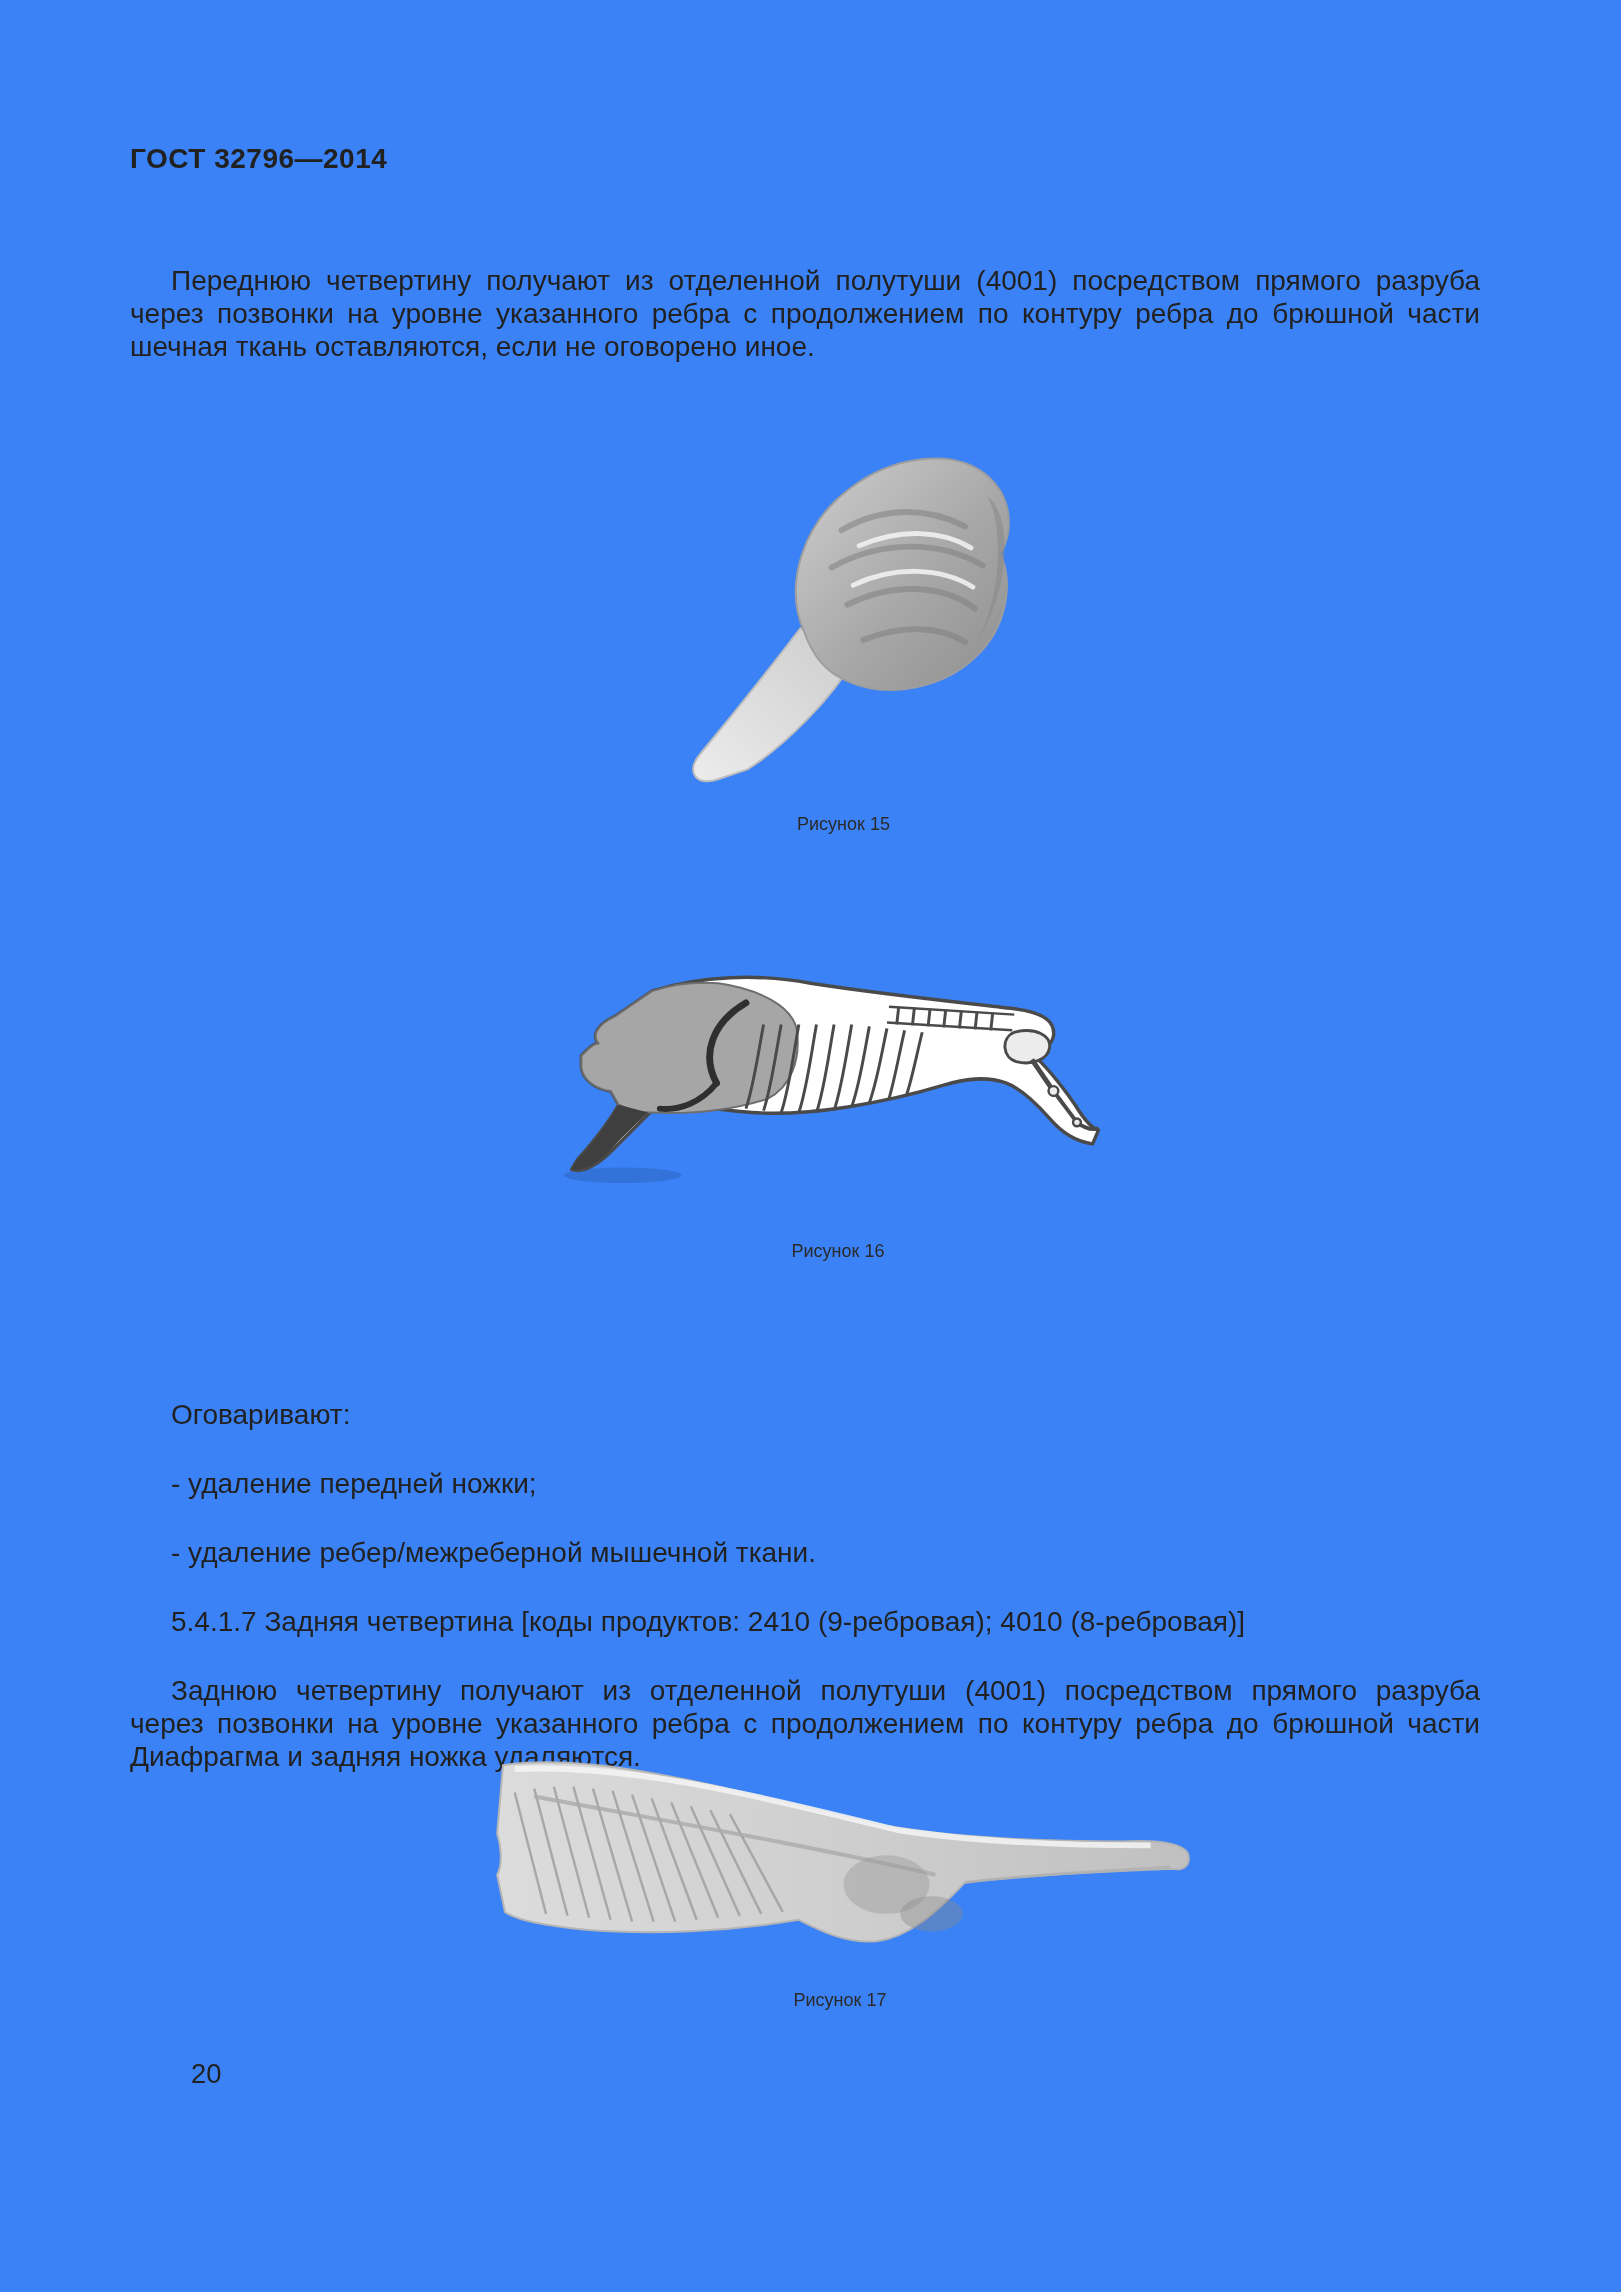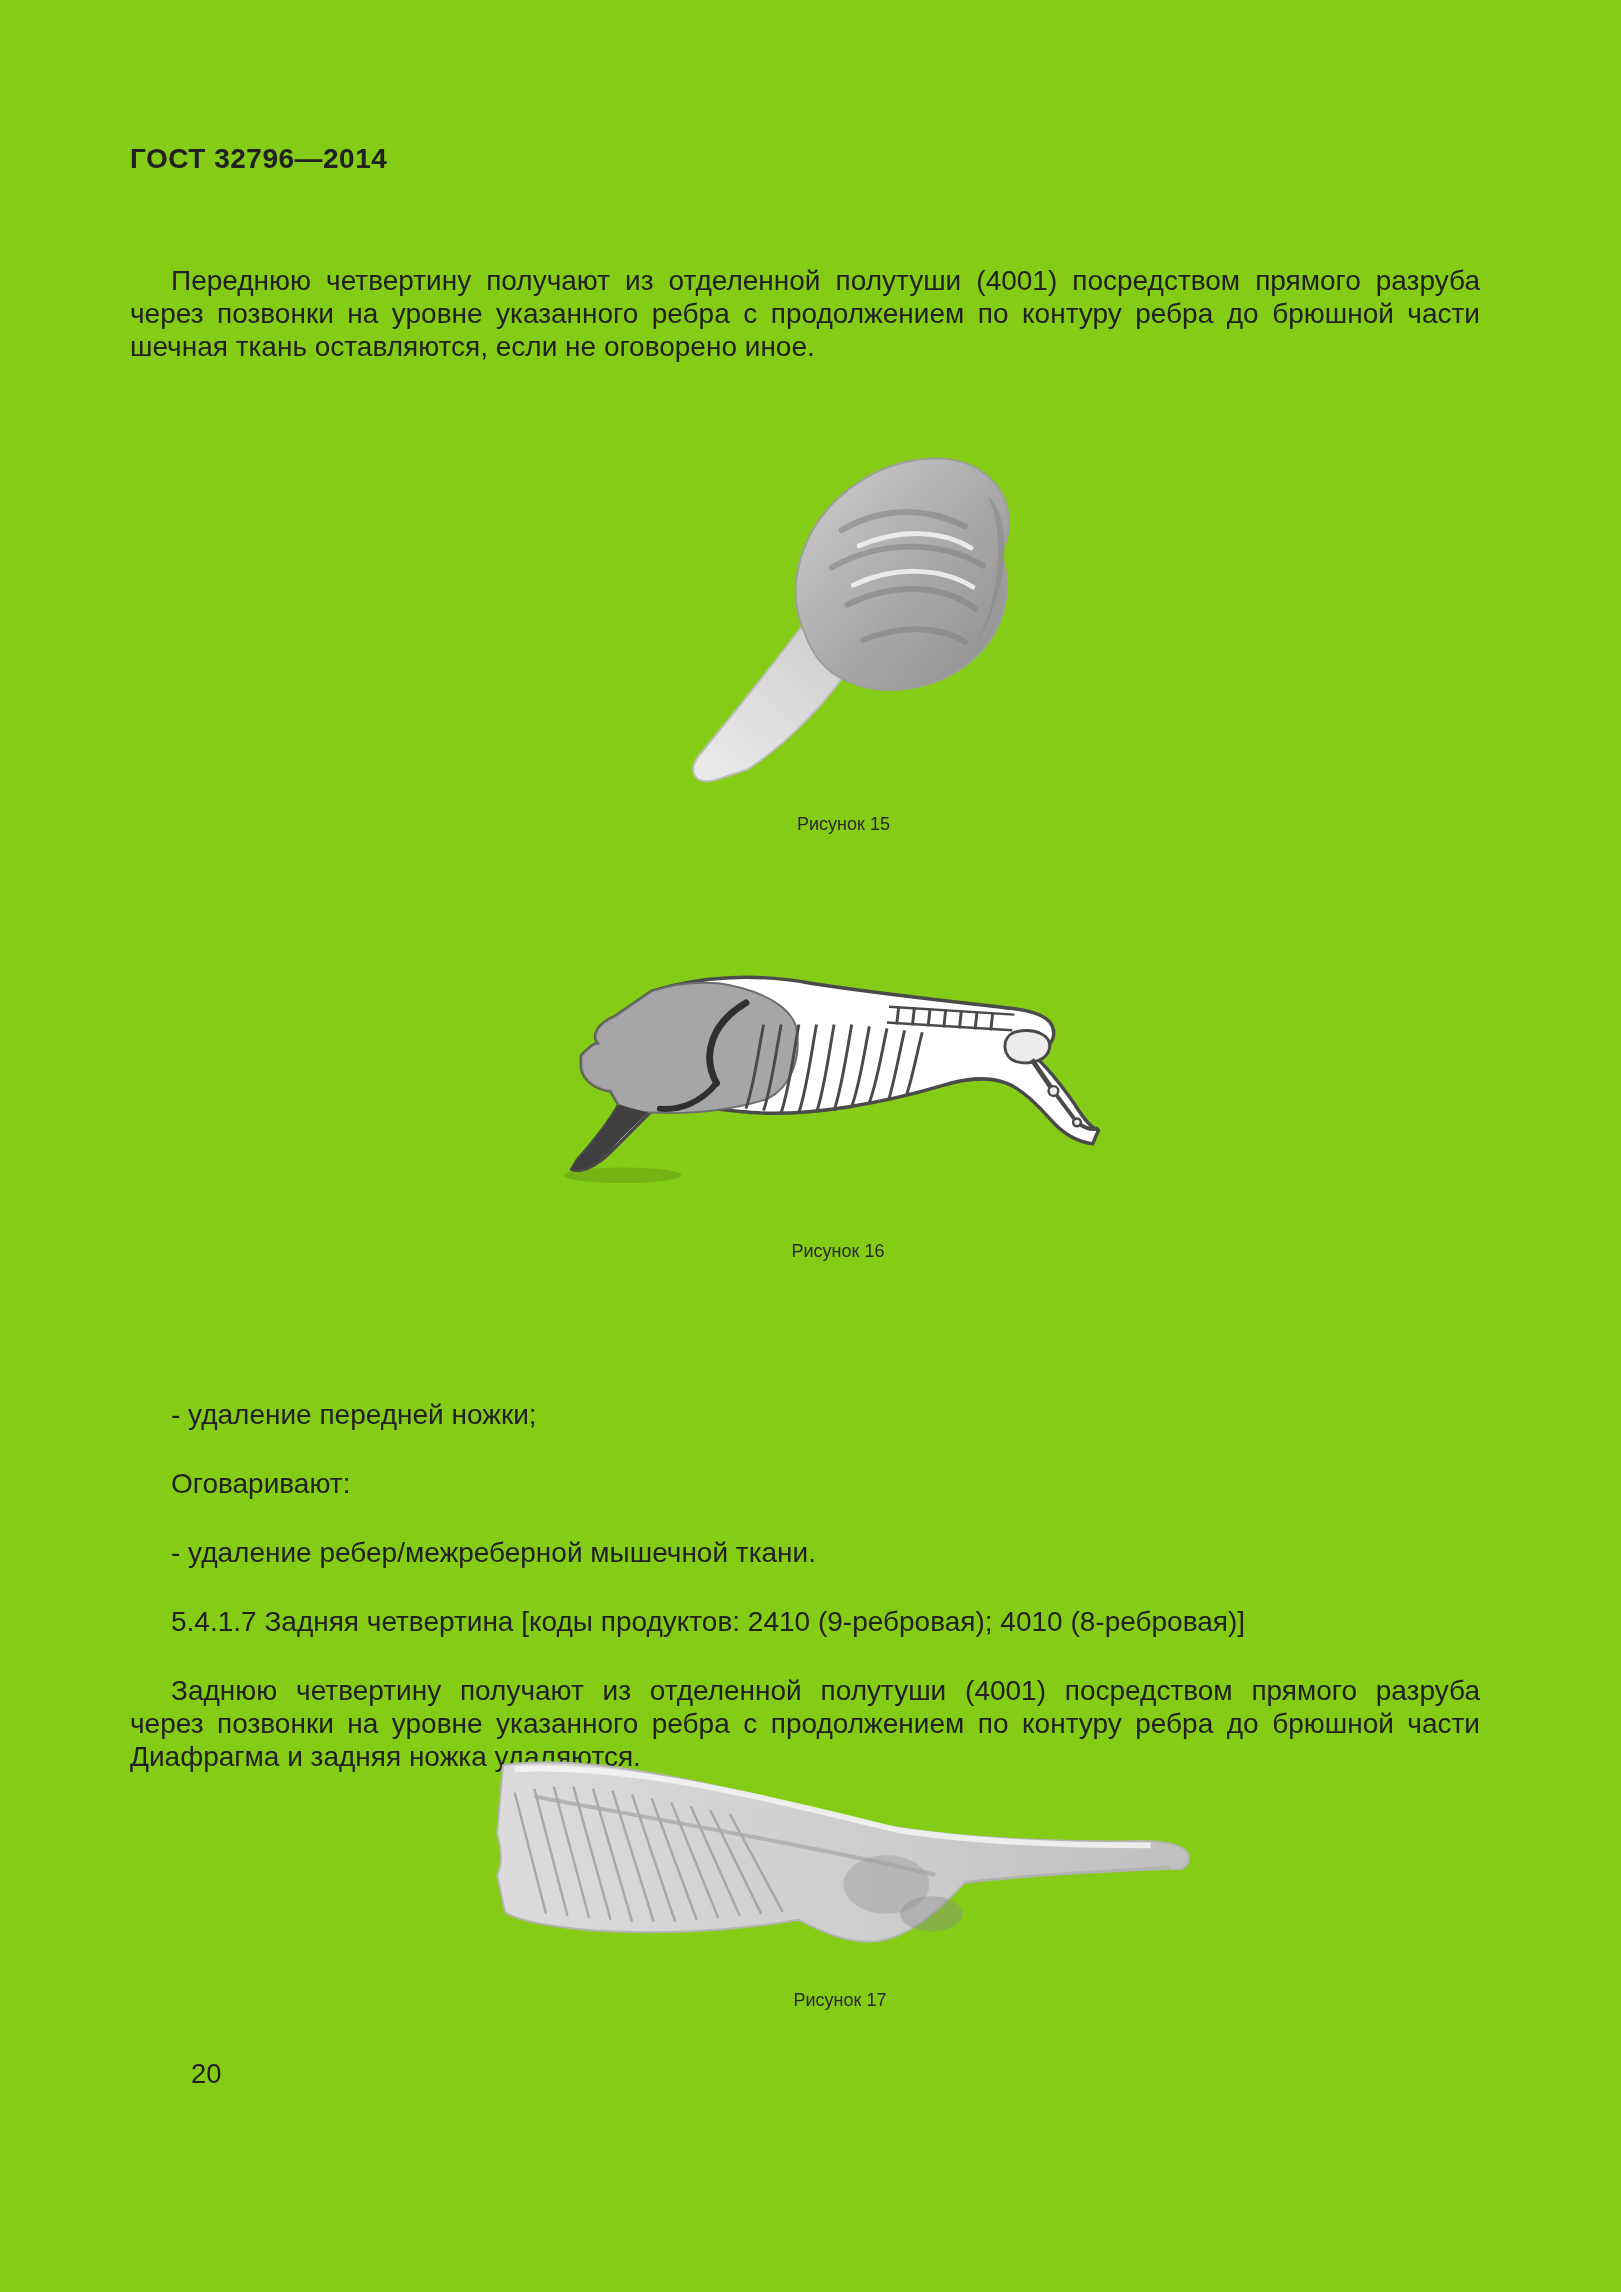--- a/index.html
+++ b/index.html
@@ -1,20 +1,20 @@
 <!DOCTYPE html>
 <html><head>
 <meta charset="utf-8">
 <style>
   html,body { margin:0; padding:0; background:#ffffff; }
   .page {
     position:relative;
     width:1621px;
     height:2293px;
-    background:#84cc16;
+    background:#3b82f6;
     font-family:"Liberation Sans", sans-serif;
     color:#212121;
     overflow:hidden;
   }
   .hdr {
     position:absolute;
     left:130px;
     top:143px;
     font-size:28px;
     font-weight:bold;
@@ -117,22 +117,22 @@
         <path d="M510,148 L534,180" stroke-width="4" fill="none"></path>
         <path d="M534,180 C542,186 550,188 556,186" stroke-width="4" fill="none"></path>
         <circle cx="510" cy="148" r="5" stroke-width="2.5"></circle>
         <circle cx="534" cy="180" r="4" stroke-width="2.5"></circle>
       </g>
     </g>
   </svg>
   <div class="caption" style="left:554px;top:1241px;width:568px">Рисунок 16</div>
 
   <div class="block" style="top:1362px">
+    <div class="ln ind">Оговаривают:</div>
     <div class="ln ind">- удаление передней ножки;</div>
-    <div class="ln ind">Оговаривают:</div>
     <div class="ln ind">- удаление ребер/межреберной мышечной ткани.</div>
     <div class="ln ind">5.4.1.7 Задняя четвертина [коды продуктов: 2410 (9-ребровая); 4010 (8-ребровая)]</div>
     <div class="ln j ind">Заднюю четвертину получают из отделенной полутуши (4001) посредством прямого разруба</div>
     <div class="ln j">через позвонки на уровне указанного ребра с продолжением по контуру ребра до брюшной части</div>
     <div class="ln">Диафрагма и задняя ножка удаляются.</div>
   </div>
 
   <svg class="fig" style="left:475px;top:1728px" width="730" height="225" viewBox="0 0 745 230">
     <defs>
       <linearGradient id="f17meat" x1="0" y1="0" x2="1" y2="0">

